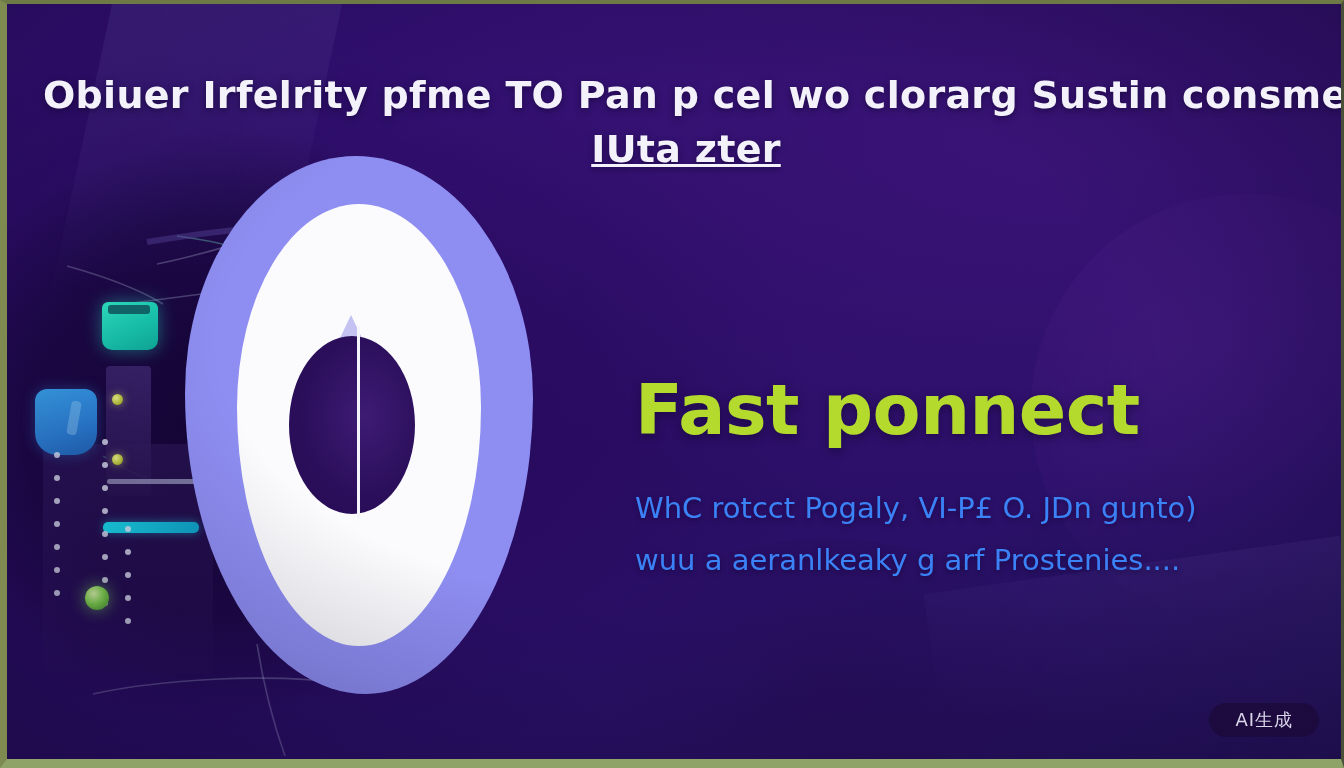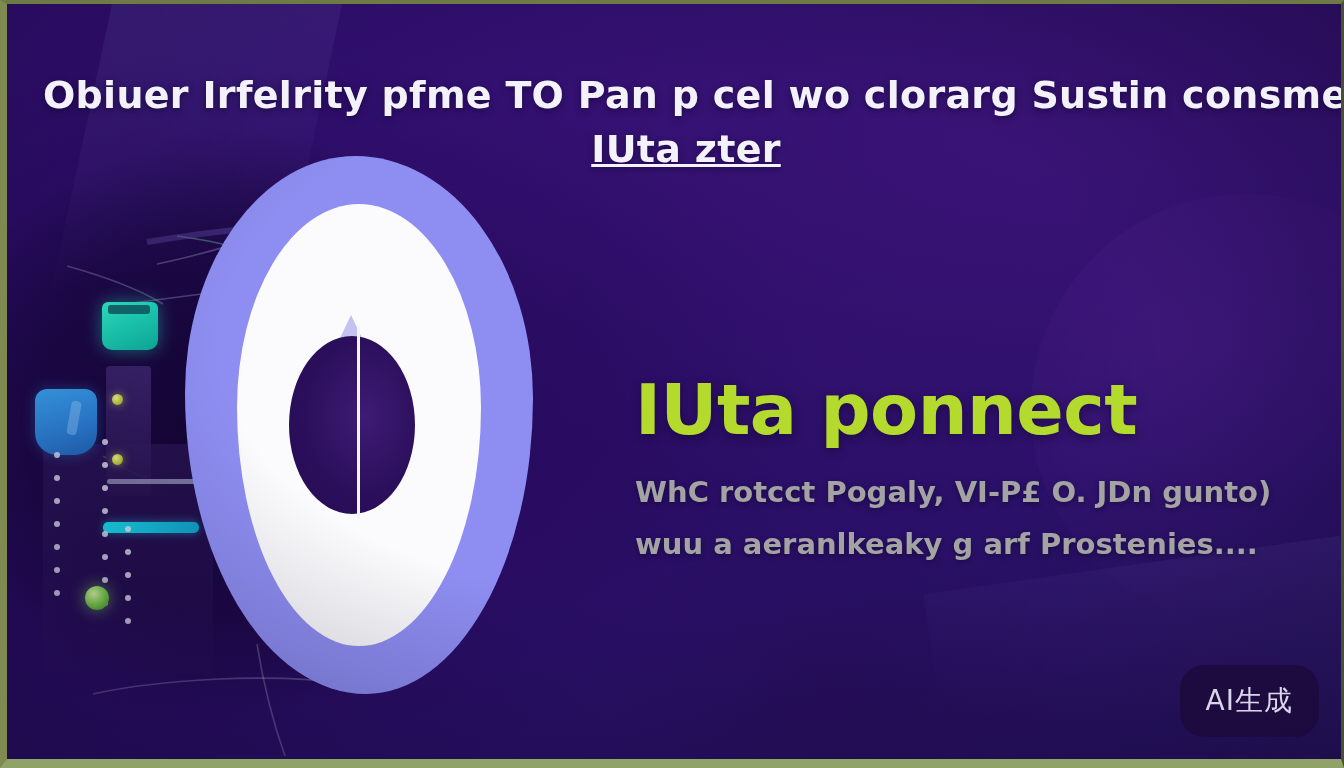--- a/index.html
+++ b/index.html
@@ -246,40 +246,40 @@
     font-size: 70px;
     font-weight: 700;
     letter-spacing: -0.5px;
     line-height: 80px;
     text-shadow: 0 3px 10px rgba(20,6,50,0.6);
   }
 
   .body-copy {
     position: absolute;
     left: 628px;
-    top: 462px;
+    top: 478px;
     width: 660px;
-    color: #a3a3a3;
+    color: #3b82f6;
     font-size: 29px;
     line-height: 52px;
-    font-weight: 700;
+    font-weight: 400;
     text-shadow: 0 2px 5px rgba(15,4,40,0.5);
   }
   .body-copy span { display: block; white-space: nowrap; }
 
   
   .ai-badge {
     position: absolute;
     right: 22px;
     bottom: 22px;
-    padding: 21px 26px;
+    padding: 2px 26px;
     background: rgba(28,10,58,0.82);
     border-radius: 24px;
     color: #d9d6ea;
-    font-size: 28px;
+    font-size: 18px;
     letter-spacing: 1px;
     line-height: 30px;
   }
 </style>
 </head>
 <body>
 
 <div id="poster">
 
   <div class="bg-base"></div>
@@ -352,21 +352,21 @@
     <div class="emblem-seam"></div>
   </div>
 
   <div class="bg-vignette"></div>
 
   <div class="title">
     <span class="line1">Obiuer  Irfelrity pfme TO Pan p cel wo clorarg Sustin consmen ten.</span>
     <span class="line2">IUta zter</span>
   </div>
 
-  <div class="headline">IUta ponnect</div>
+  <div class="headline">Fast ponnect</div>
 
   <div class="body-copy">
     <span>WhC rotcct Pogaly, VI-P£ O. JDn gunto)</span>
     <span>wuu a aeranlkeaky g arf Prostenies....</span>
   </div>
 
   <div class="ai-badge">AI生成</div>
 
 </div>
 

